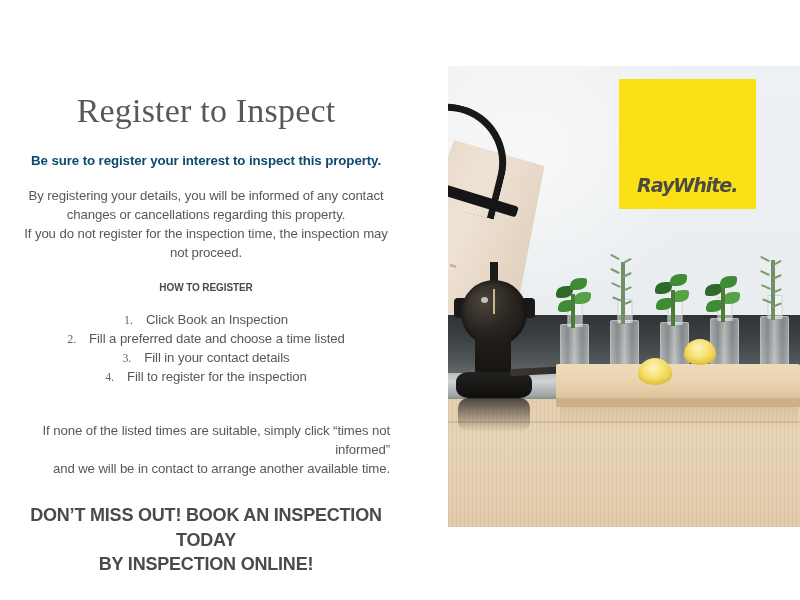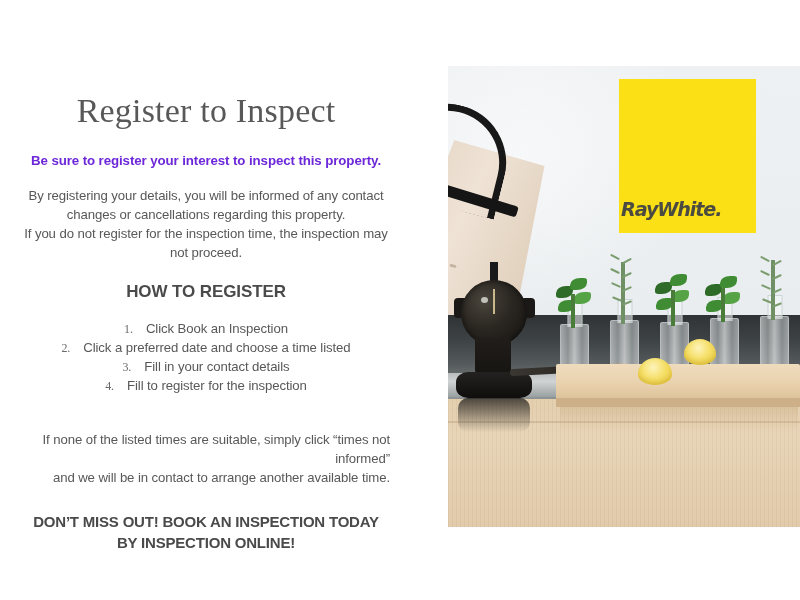--- a/index.html
+++ b/index.html
@@ -43,38 +43,38 @@
     line-height: 1.1;
     color: #585858;
     margin: 0;
     padding-top: 92px;
     letter-spacing: 0.2px;
   }
 
   .lead {
     font-size: 13.3px;
     font-weight: bold;
-    color: #6d28d9;
+    color: #0c4a6e;
     margin: 0;
     padding-top: 24px;
     letter-spacing: -0.1px;
   }
 
   .para {
     font-size: 13.2px;
     font-weight: 400;
     color: #585858;
     line-height: 1.42;
     margin: 0;
     padding-top: 19px;
     letter-spacing: -0.1px;
   }
 
   .section-title {
-    font-size: 17px;
+    font-size: 10px;
     font-weight: bold;
     color: #4a4a4a;
     margin: 0;
     padding-top: 20px;
     letter-spacing: -0.1px;
   }
 
   .steps {
     list-style: none;
     margin: 16px;
@@ -98,21 +98,21 @@
     font-size: 13.2px;
     color: #585858;
     line-height: 1.42;
     margin: 0;
     padding-top: 20px;
     letter-spacing: -0.1px;
     text-align: right;
   }
 
   .cta {
-    font-size: 15px;
+    font-size: 18px;
     font-weight: bold;
     color: #4a4a4a;
     line-height: 1.35;
     margin: 0;
     padding-top: 25px;
     letter-spacing: -0.2px;
   }
 
   
   .photo {
@@ -138,25 +138,25 @@
     left: 0; top: 0; width: 100%; height: 62%;
     background: radial-gradient(ellipse 70% 80% at 22% 30%, #f7f8f9 0%, rgba(247,248,249,0) 70%);
   }
 
   
   .sign {
     position: absolute;
     left: 171px;
     top: 13px;
     width: 137px;
-    height: 154px;
+    height: 130px;
     background: #fae014;
     display: flex;
     align-items: flex-end;
-    justify-content: flex-start;
+    justify-content: center;
     padding-bottom: 14px;
     box-sizing: border-box;
   }
   .sign-logo {
     font-family: "DejaVu Sans", sans-serif;
     font-style: italic;
     font-weight: bold;
     font-size: 20px;
     color: #4b4b42;
     letter-spacing: -1.2px;
@@ -447,21 +447,21 @@
       <span>not proceed.</span>
     </p>
 
     <p class="section-title">HOW TO REGISTER</p>
 
     <ol class="steps">
       <li>
         <span class="step-num">1.</span><span>Click Book an Inspection</span>
       </li>
       <li>
-        <span class="step-num">2.</span><span>Click a preferred date and choose a time listed</span>
+        <span class="step-num">2.</span><span>Fill a preferred date and choose a time listed</span>
       </li>
       <li>
         <span class="step-num">3.</span><span>Fill in your contact details</span>
       </li>
       <li>
         <span class="step-num">4.</span><span>Fill to register for the inspection</span>
       </li>
     </ol>
 
     <p class="para-alt">

